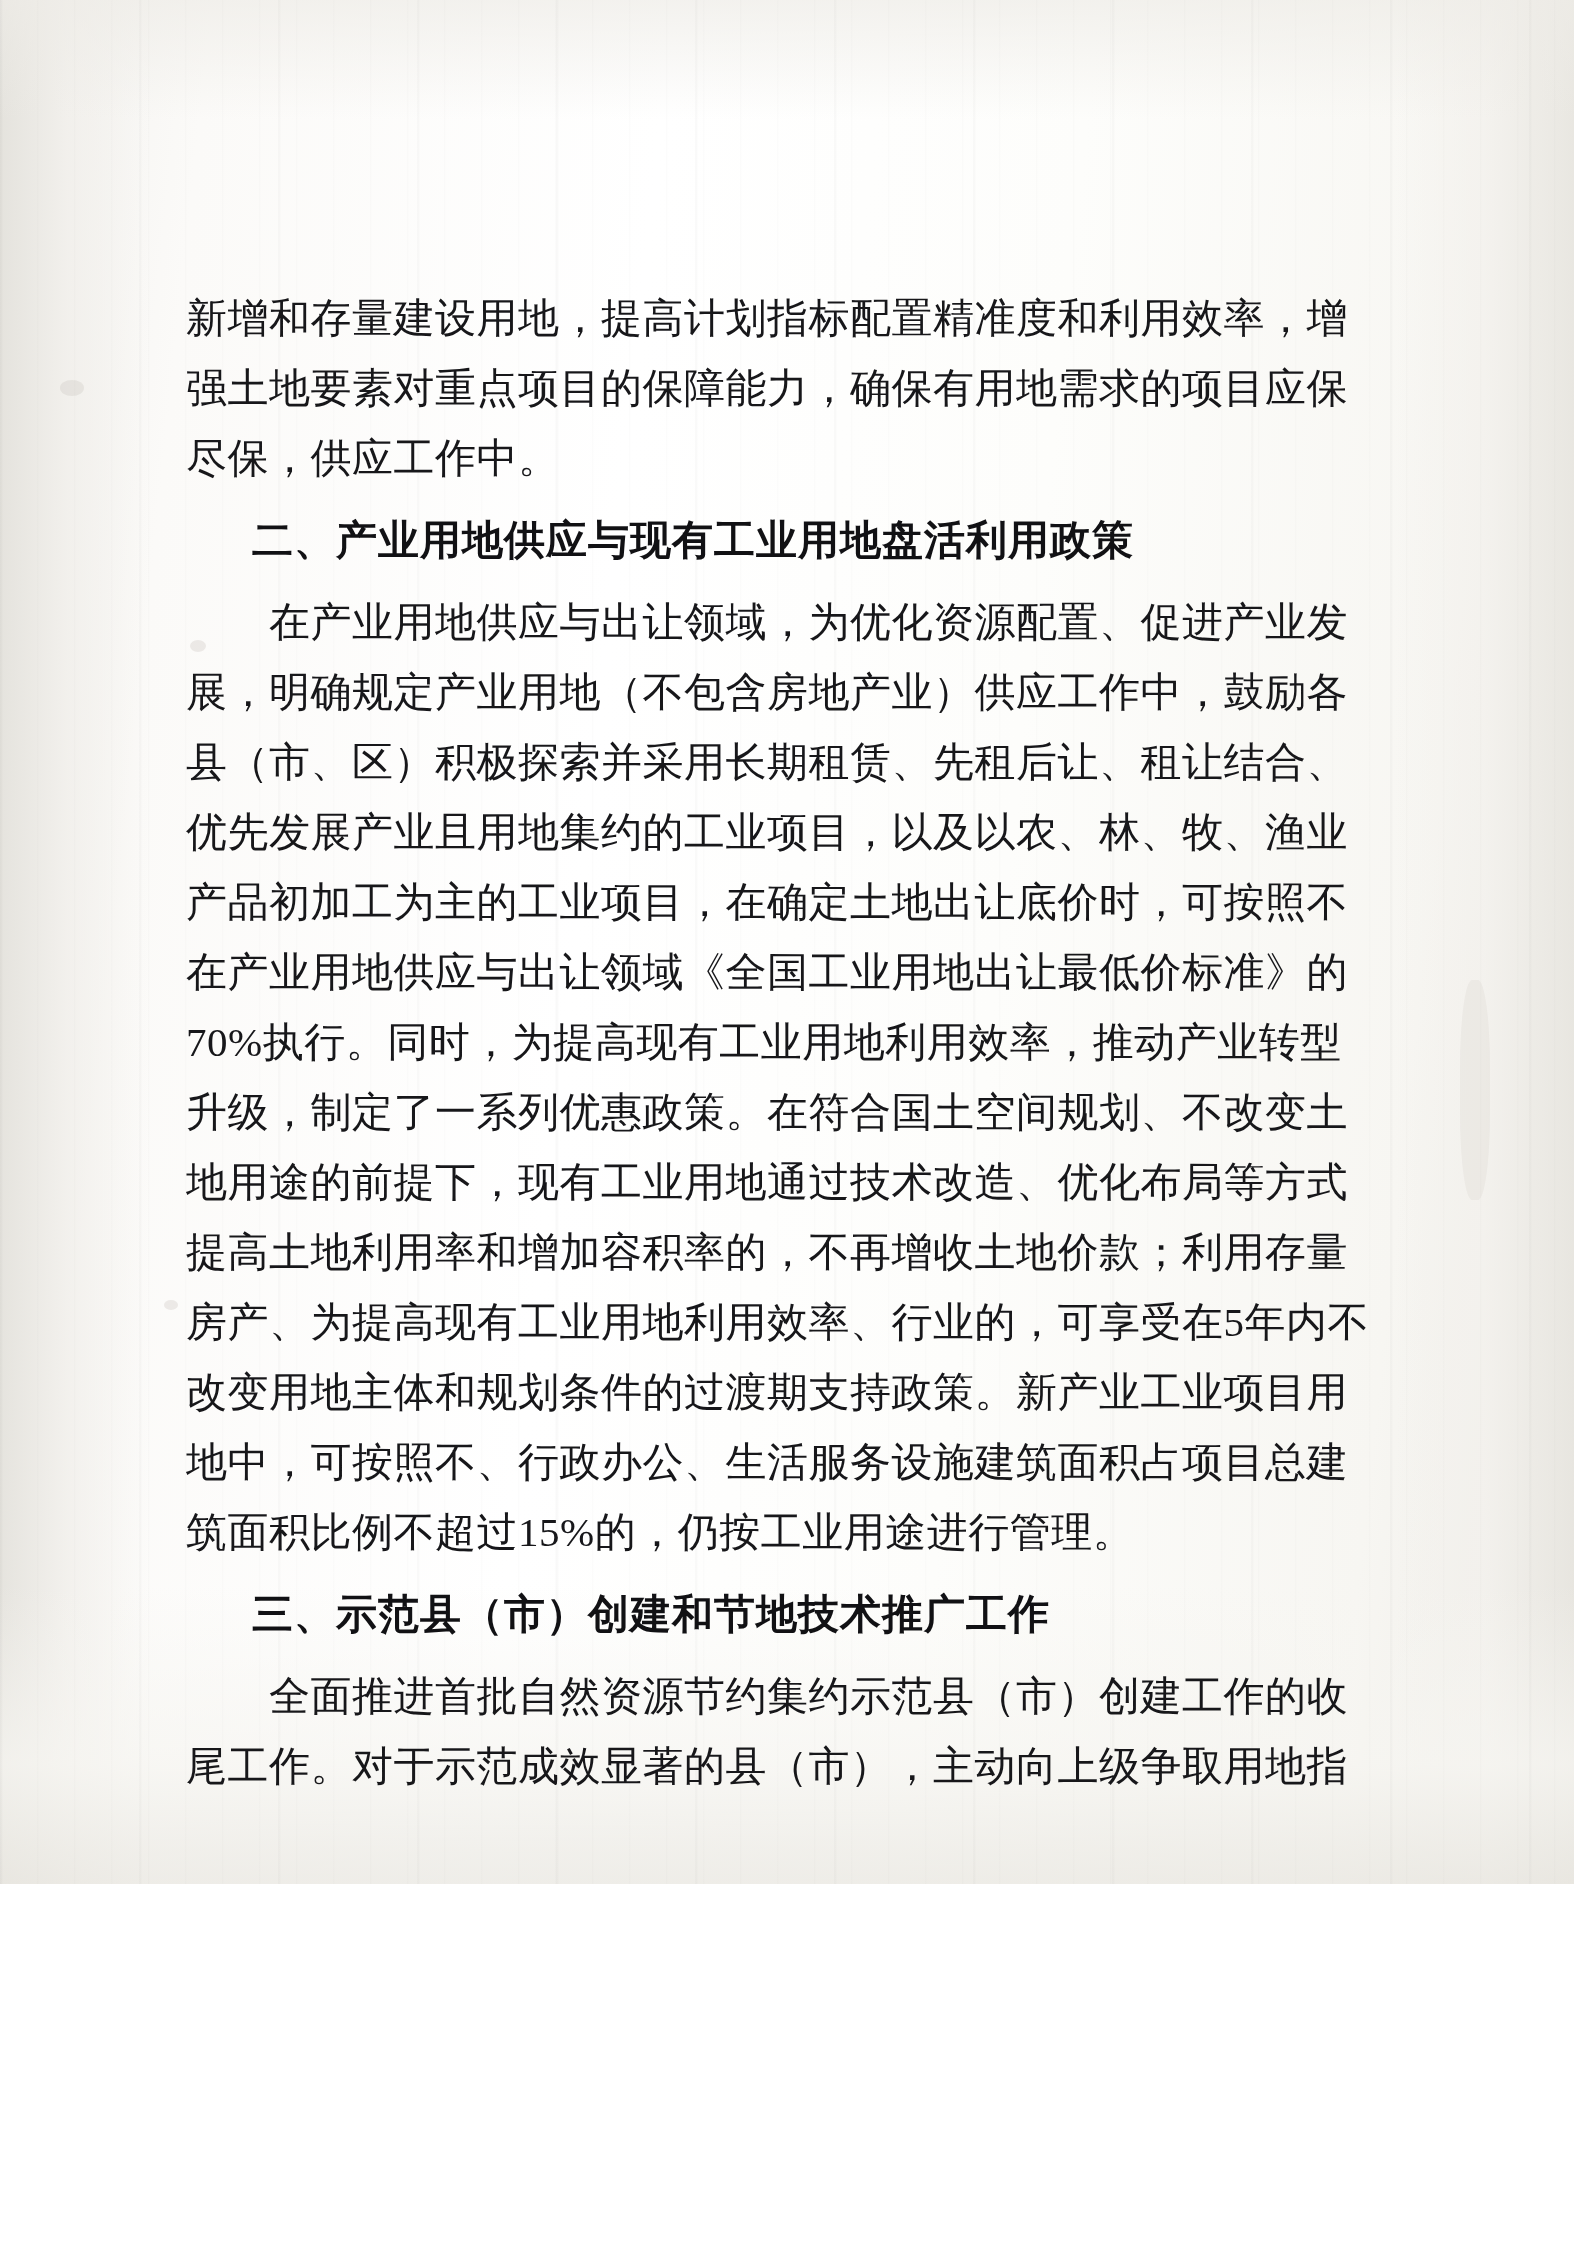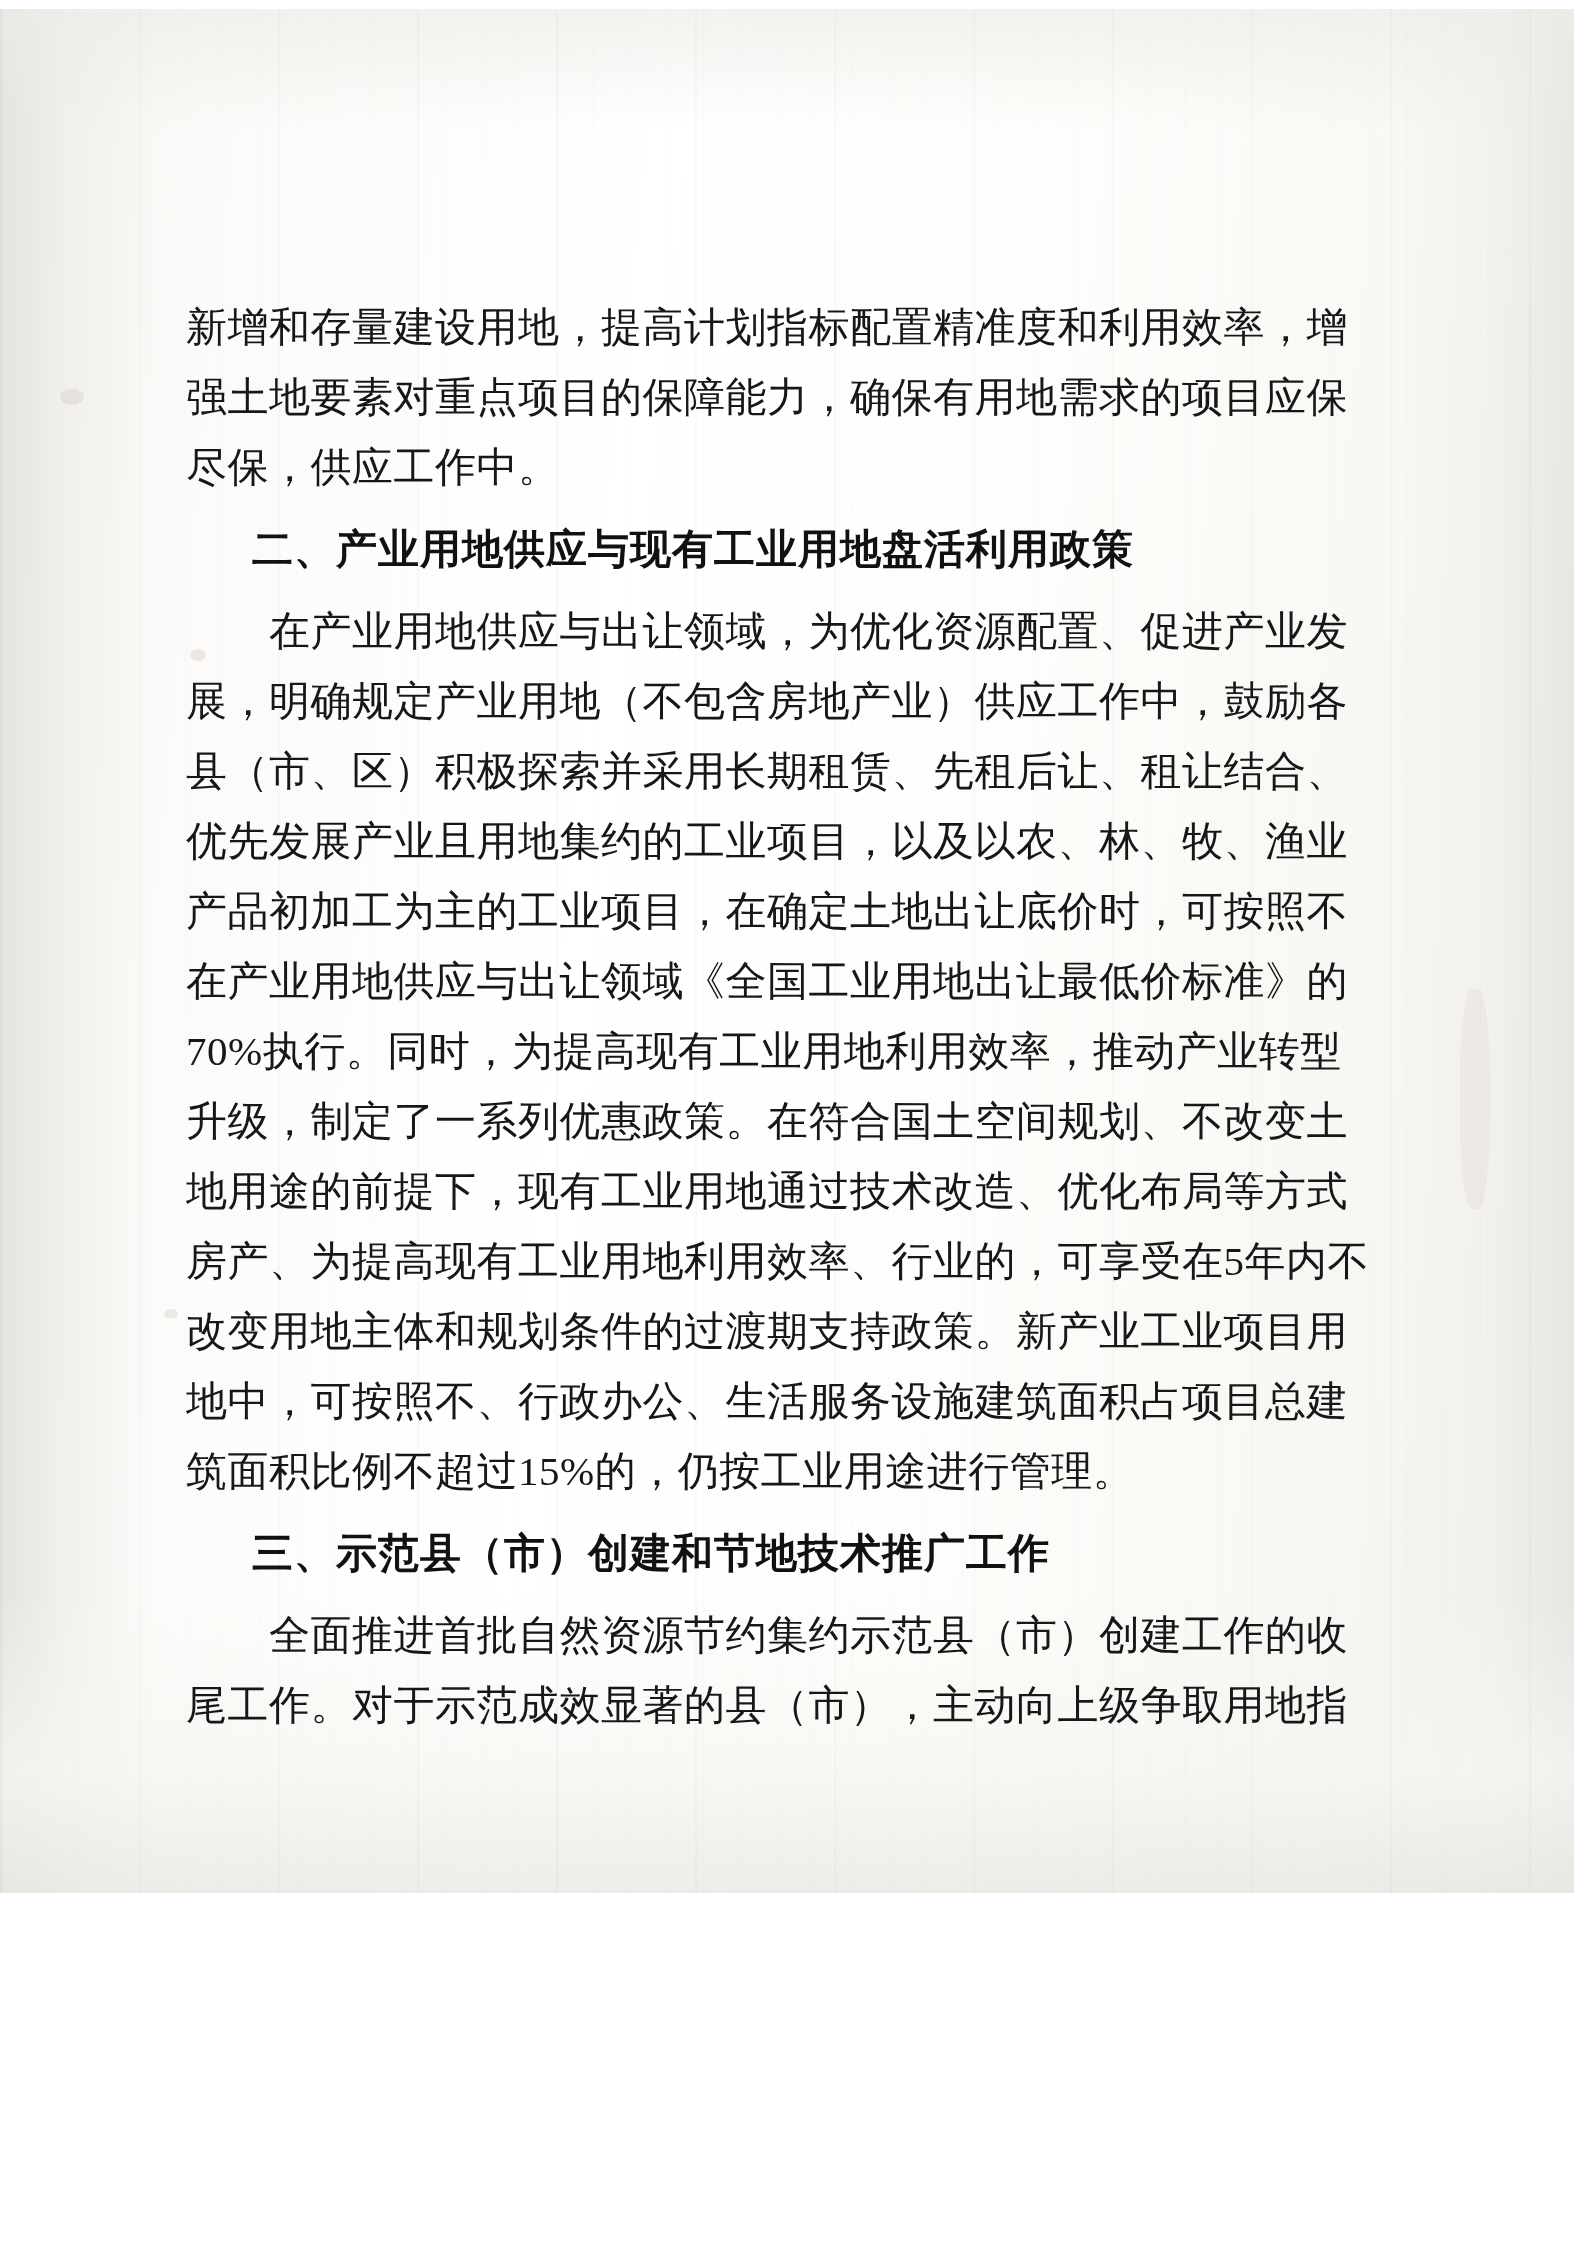--- a/index.html
+++ b/index.html
@@ -9,21 +9,21 @@
     background: #ffffff;
   }
   body {
     font-family: "Liberation Serif", "DejaVu Serif", serif;
   }
 
   .page {
     position: relative;
     width: 1574px;
     height: 1884px;
-    margin: 9px auto;
+    margin: 0 auto;
     background: #fdfcfa;
     overflow: hidden;
   }
 
   
   .paper-base {
     position: absolute;
     inset: 0;
     background:
       linear-gradient(96deg, #f2f1ee 0%, #fbfaf8 12%, #ffffff 38%, #fdfdfb 62%, #f7f6f2 86%, #eceae5 100%);
@@ -151,20 +151,21 @@
     <div class="blk">
       <div class="doc-line">　　在产业用地供应与出让领域，为优化资源配置、促进产业发</div>
       <div class="doc-line">展，明确规定产业用地（不包含房地产业）供应工作中，鼓励各</div>
       <div class="doc-line">县（市、区）积极探索并采用长期租赁、先租后让、租让结合、</div>
       <div class="doc-line">优先发展产业且用地集约的工业项目，以及以农、林、牧、渔业</div>
       <div class="doc-line">产品初加工为主的工业项目，在确定土地出让底价时，可按照不</div>
       <div class="doc-line">在产业用地供应与出让领域《全国工业用地出让最低价标准》的</div>
       <div class="doc-line">70%执行。同时，为提高现有工业用地利用效率，推动产业转型</div>
       <div class="doc-line">升级，制定了一系列优惠政策。在符合国土空间规划、不改变土</div>
       <div class="doc-line">地用途的前提下，现有工业用地通过技术改造、优化布局等方式</div>
+      <div class="doc-line">提高土地利用率和增加容积率的，不再增收土地价款；利用存量</div>
       <div class="doc-line">房产、为提高现有工业用地利用效率、行业的，可享受在5年内不</div>
       <div class="doc-line">改变用地主体和规划条件的过渡期支持政策。新产业工业项目用</div>
       <div class="doc-line">地中，可按照不、行政办公、生活服务设施建筑面积占项目总建</div>
       <div class="doc-line">筑面积比例不超过15%的，仍按工业用途进行管理。</div>
     </div>
 
     <div class="spacer-sm"></div>
 
     <div class="heading">三、示范县（市）创建和节地技术推广工作</div>
 

